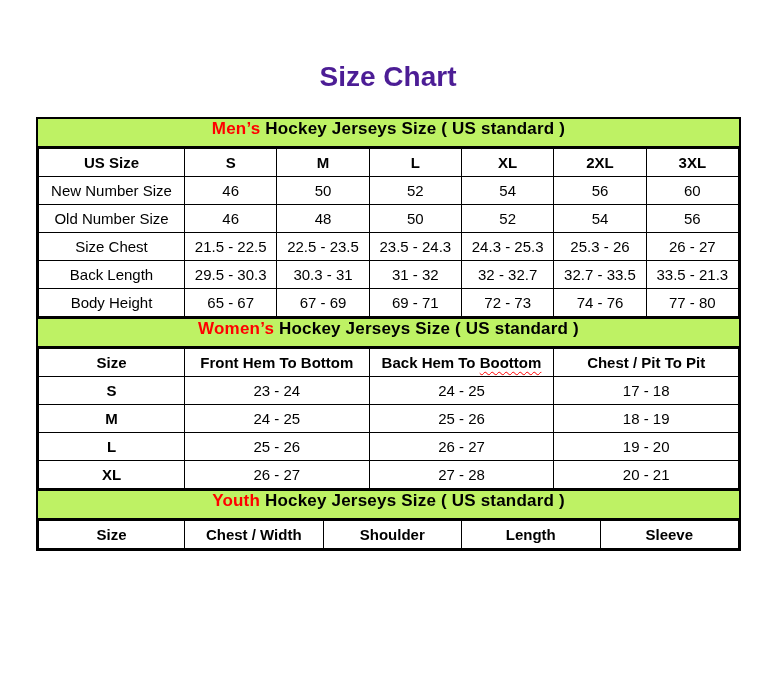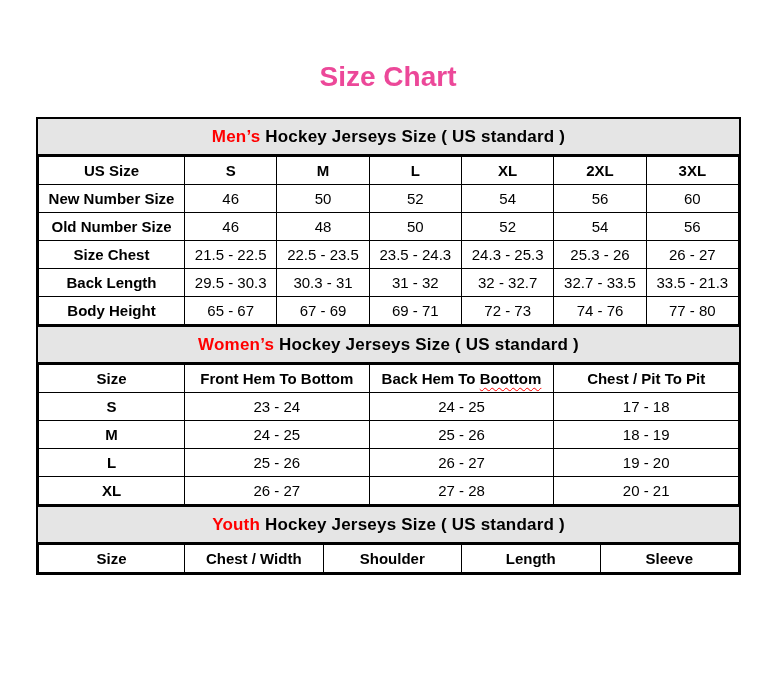--- a/index.html
+++ b/index.html
@@ -9,38 +9,38 @@
     width: 776px;
     height: 692px;
     font-family: "Liberation Sans", sans-serif;
     color: #000;
     overflow: hidden;
   }
   .page-title {
     margin: 0;
     padding-top: 60px;
     text-align: center;
-    color: #ec4899;
+    color: #4c1d95;
     font-size: 28px;
     font-weight: bold;
     line-height: 1.2;
   }
   .table-wrap {
     width: 701px;
     margin: 23px 0 0 36px;
     border: 2px solid #000;
     background: #fff;
   }
   .band {
-    background: #e5e5e5;
+    background: #bef264;
     border-bottom: 2px solid #000;
     text-align: center;
     font-weight: bold;
     font-size: 17px;
-    padding: 8px 0 7px 0;
+    padding: 0 0 7px 0;
     letter-spacing: 0.2px;
   }
   .band:not(:first-child) {
     border-top: 2px solid #000;
   }
   .accent { color: #ff0000; }
   table {
     width: 100%;
     border-collapse: collapse;
     table-layout: fixed;
@@ -49,21 +49,21 @@
     border: 1px solid #000;
     height: 27px;
     text-align: center;
     vertical-align: middle;
     font-size: 15px;
     padding: 0 2px;
     overflow: hidden;
     white-space: nowrap;
   }
   thead th { font-weight: bold; }
-  td.rowlabel { font-weight: bold; }
+  td.rowlabel { font-weight: normal; }
   td.rowlabel.bold { font-weight: bold; }
   col.label-col { width: 146px; }
   .squiggle {
     text-decoration-line: underline;
     text-decoration-style: wavy;
     text-decoration-color: #ff0000;
     text-decoration-thickness: 1px;
     text-underline-offset: 3px;
     margin-top: 21px;
   }

